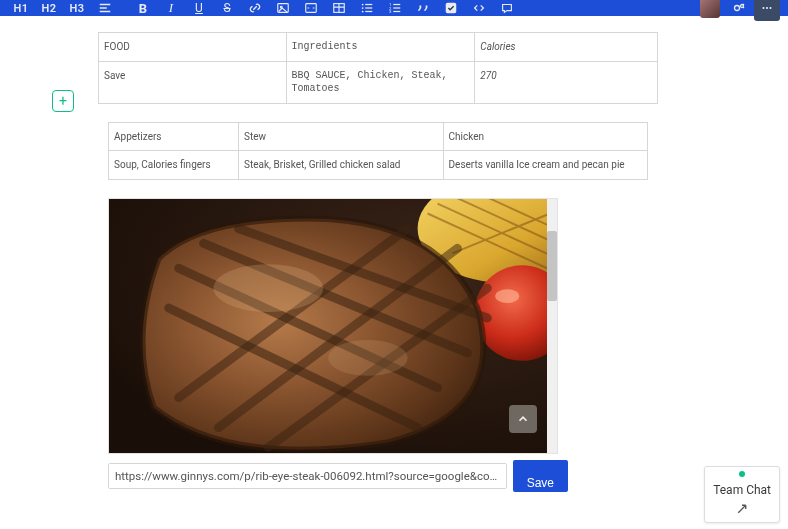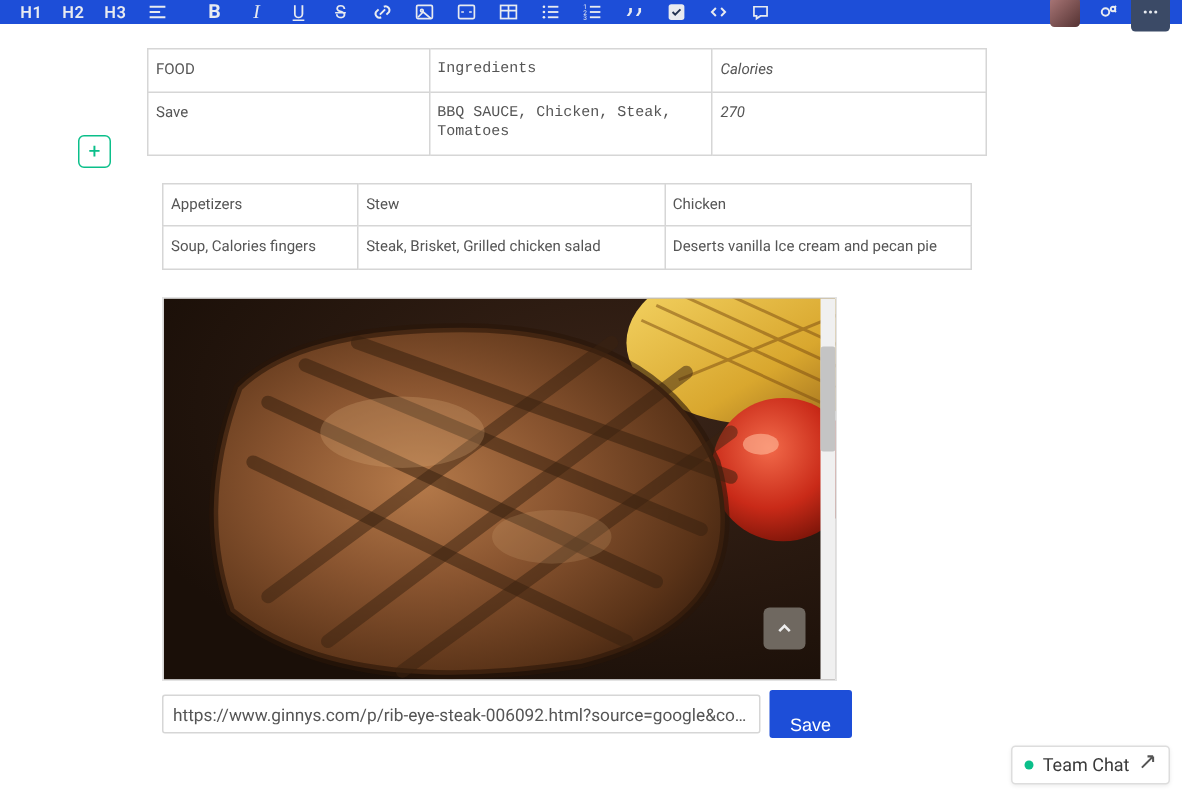--- a/index.html
+++ b/index.html
@@ -26,21 +26,21 @@
   .img-frame { width: 450px; height: 256px; border:1px solid #e3e3e3; overflow:hidden; position:relative; }
   .img-scroll { position:absolute; right:0; top:0; width:10px; height:100%; background:#f0f0f0;}
   .img-thumb { position:absolute; right:0; top:32px; width:10px; height:70px; background:#c4c4c4; border-radius:2px;}
   .steak { width:100%; height:100%; display:block; }
   .float-btn { position:absolute; right:20px; bottom:20px; width:28px; height:28px; background:#6f6860; border-radius:4px; display:flex; align-items:center; justify-content:center; color:#eee; }
 
   .url-row { display:flex; margin-top:6px; width:460px; margin-left:10px; gap:6px; align-items:center;}
   .url-row input { flex:1; height:26px; border:1px solid #d6d6d6; border-radius:2px; padding:0 6px; font-size:11.5px; color:#555; font-family:inherit; overflow:hidden; text-overflow:ellipsis;}
   .url-row button { height:26px; padding:16px 14px; background:#1d4ed8; color:#fff; border:none; border-radius:2px; font-size:12px; cursor:pointer;}
 
-  .teamchat { position:absolute; right:8px; bottom:6px; background:#fff; border:1px solid #ddd; border-radius:3px; padding:4px 8px; font-size:12px; display:flex; align-items:center; gap:6px; box-shadow:0 1px 3px rgba(0,0,0,.08);}
+  .teamchat { position:absolute; right:8px; bottom:6px; background:#fff; border:1px solid #ddd; border-radius:3px; padding:4px 8px; font-size:12px; display:flex; align-items:center; gap:6px; box-shadow:0 1px 3px rgba(0,0,0,.08);flex-direction:column;}
   .teamchat .dot{width:6px;height:6px;border-radius:50%;background:#0bbf8a;}
   .teamchat .exp{font-size:13px;color:#555;}
 </style>
 </head>
 <body>
 
 <div class="toolbar">
   <div class="tb-btn">
       <span class="h-label">H1</span>
     </div>

